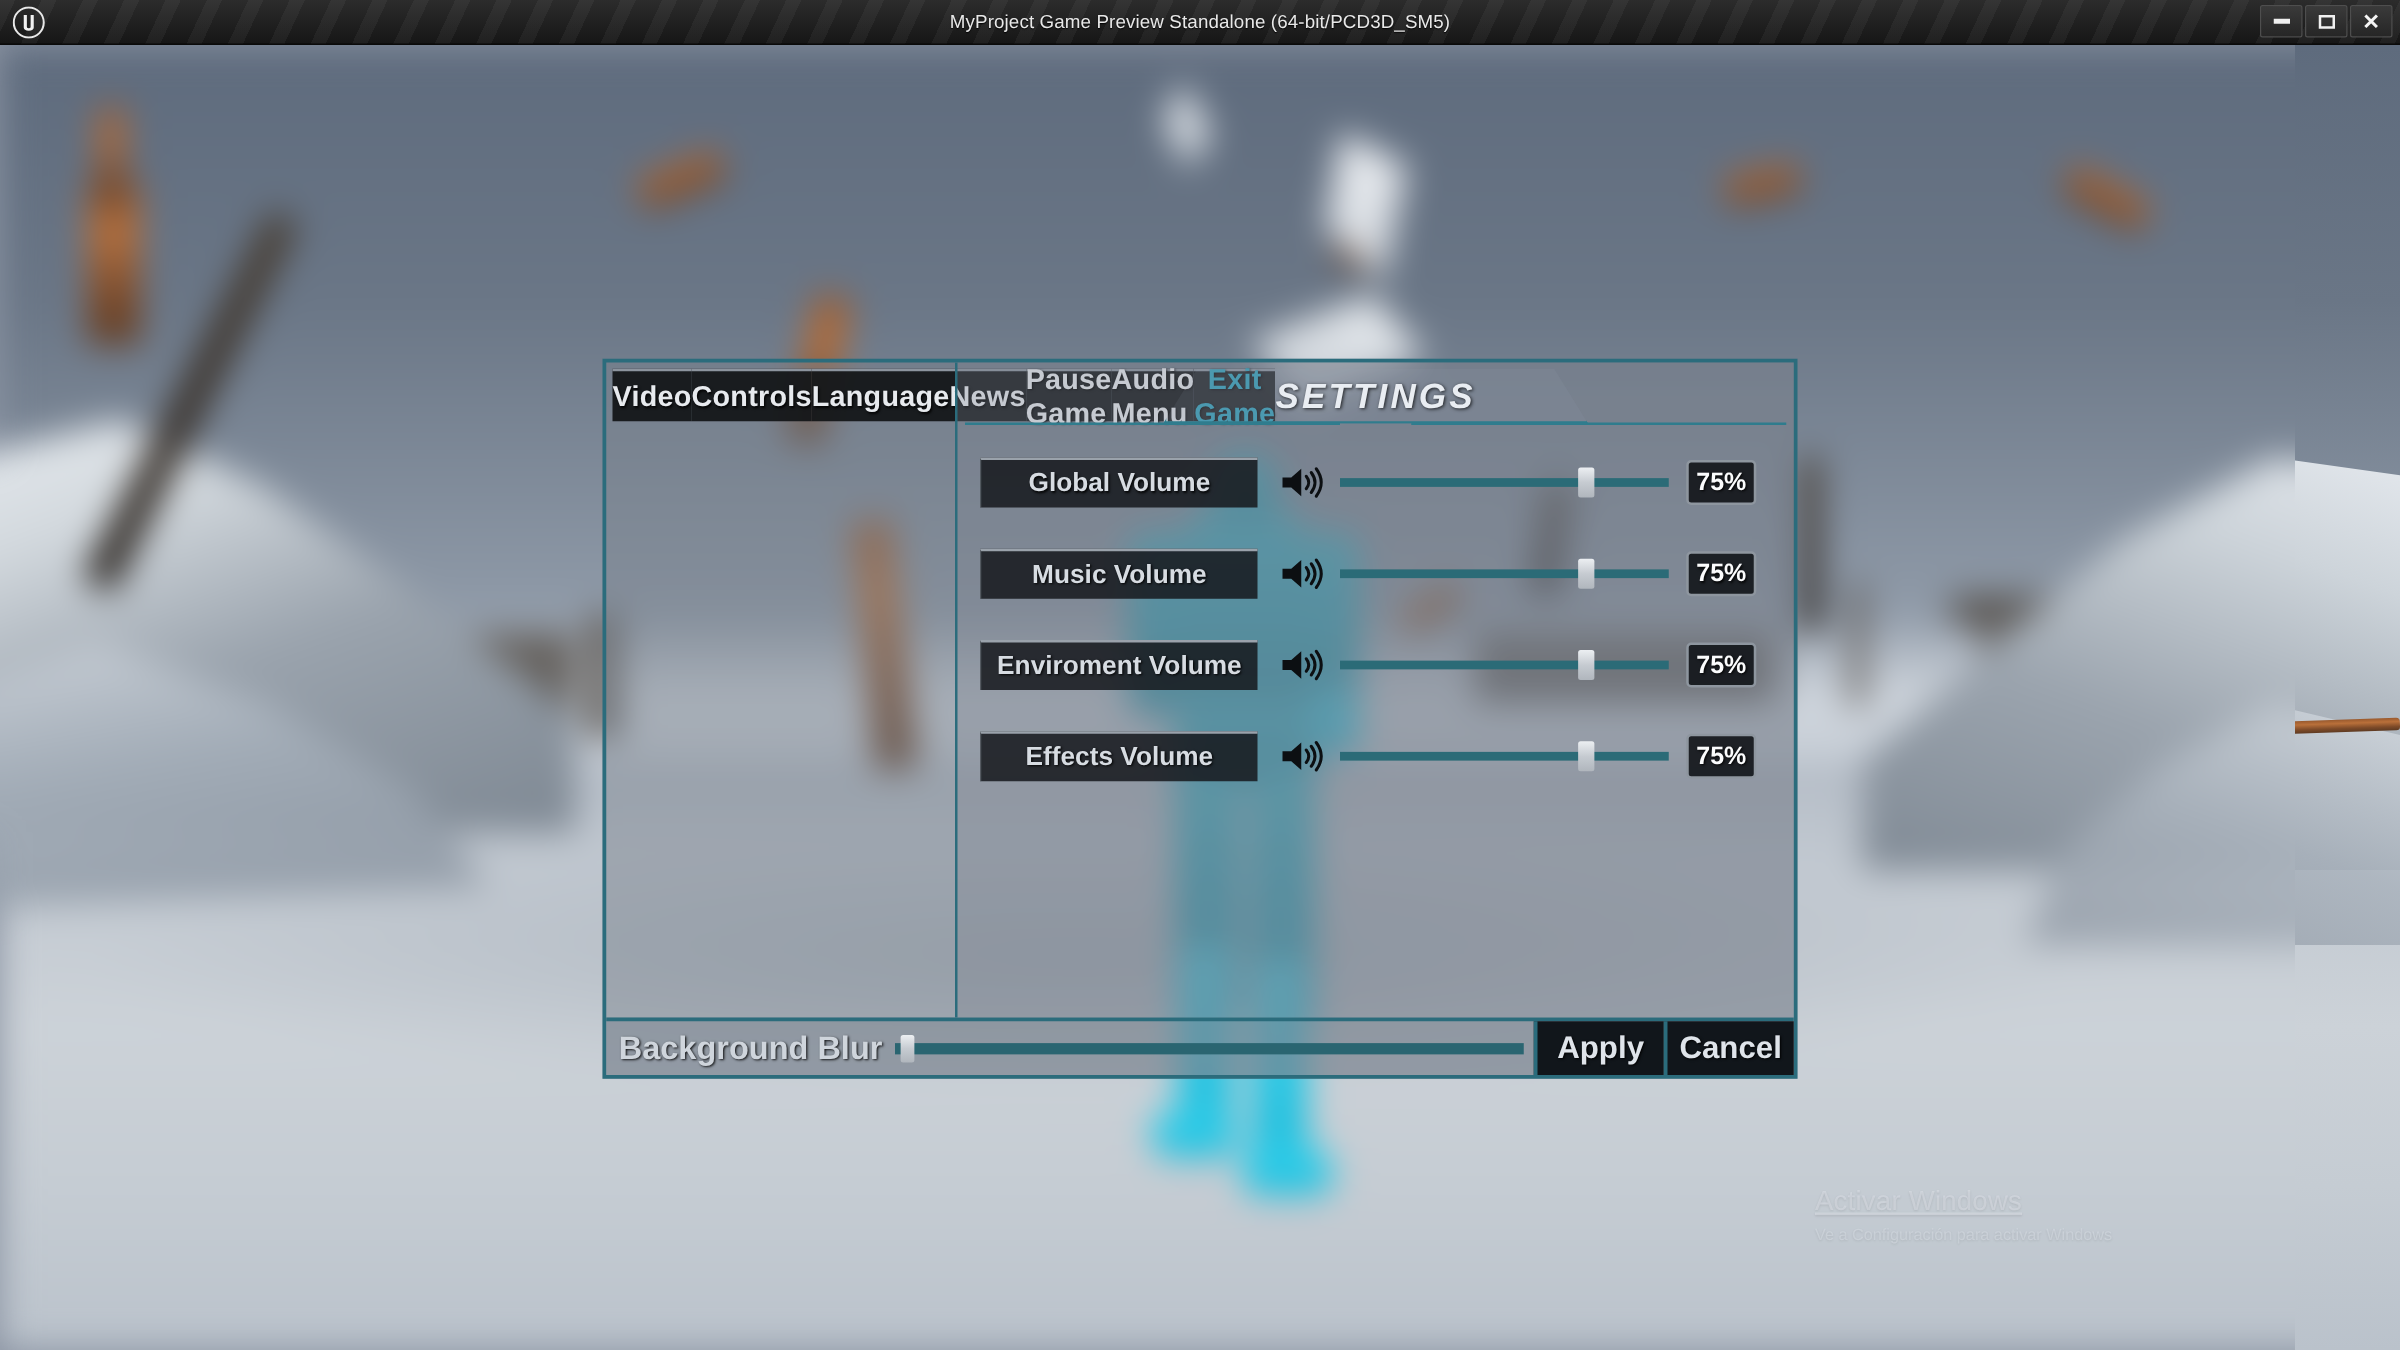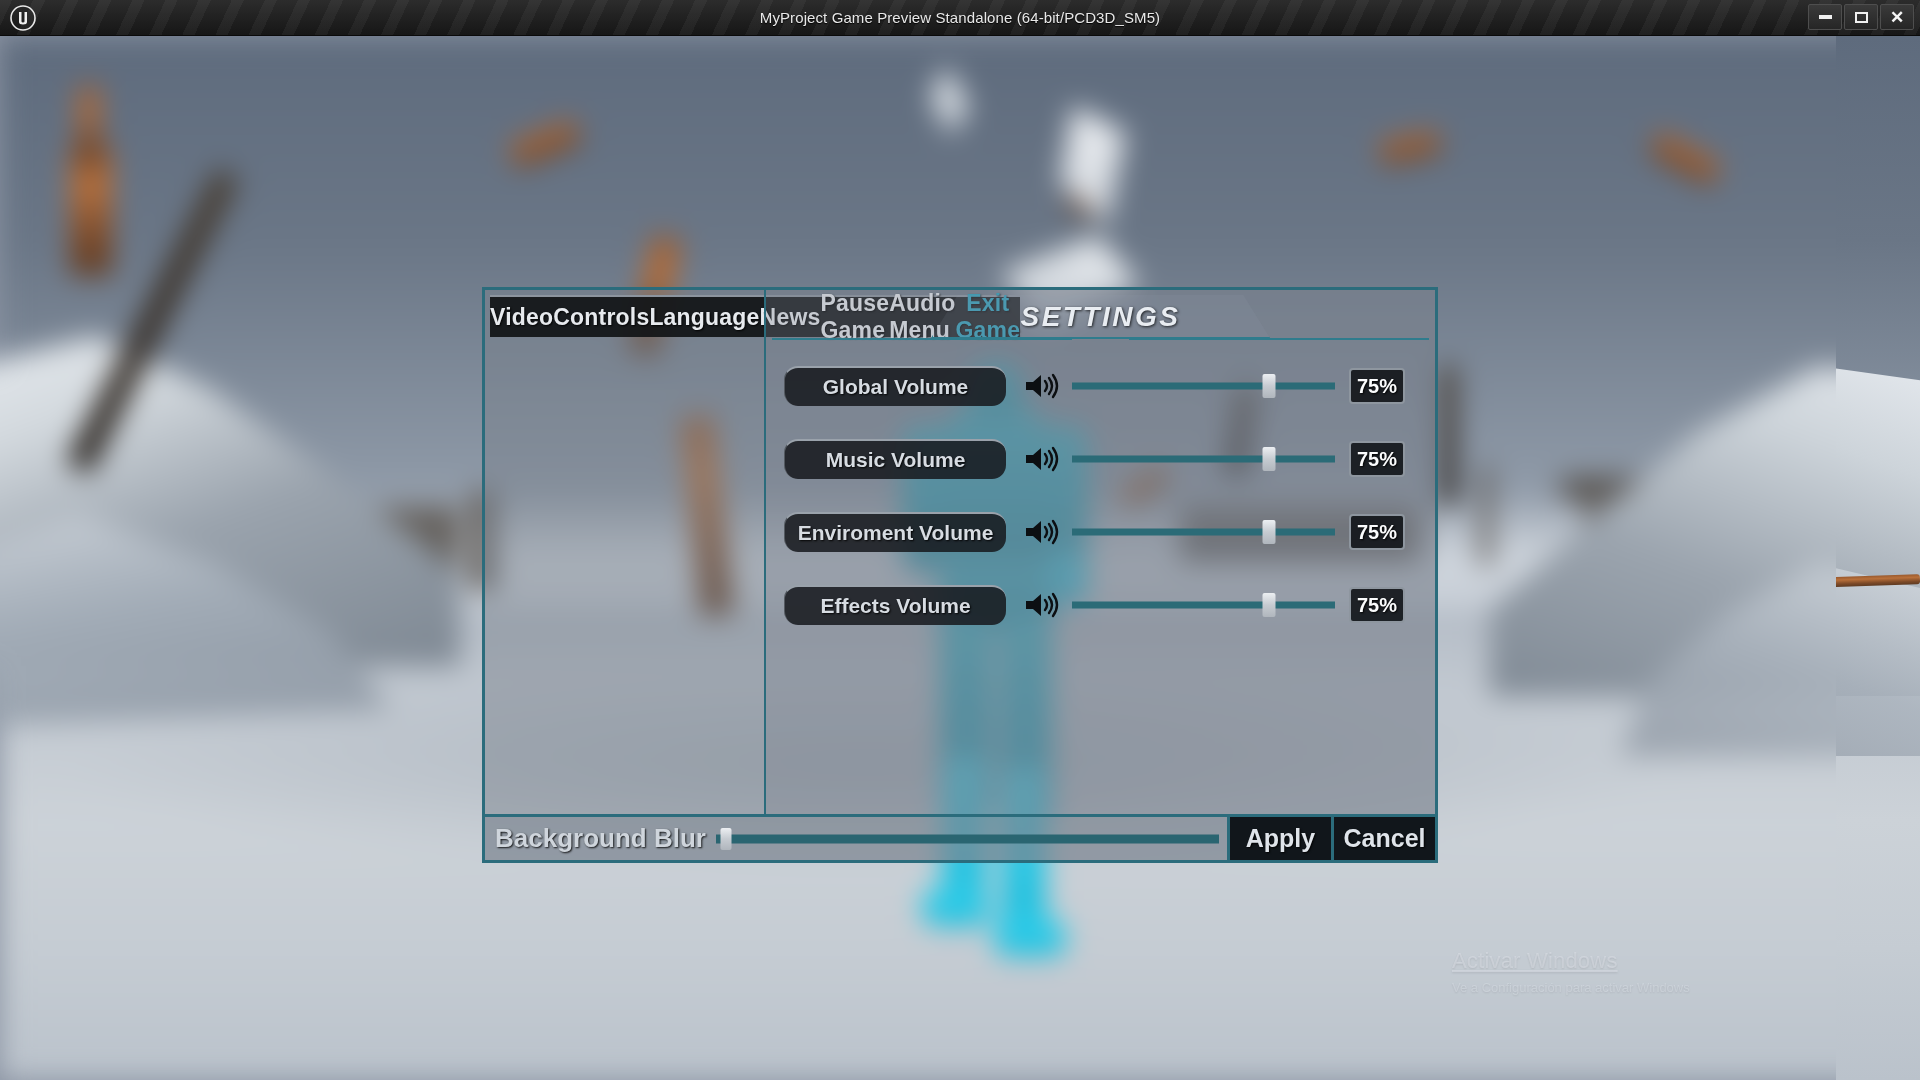--- a/index.html
+++ b/index.html
@@ -223,21 +223,20 @@
     height: 50px; margin-bottom: 23px;
   }
   .row-label {
     width: 222px; height: 40px;
     background: rgba(22,25,29,0.86);
     border-top: 2px solid #9aa2ab;
     border-left: 1px solid rgba(140,148,158,0.45);
     display: flex; align-items: center; justify-content: center;
     font-size: 21px; font-weight: bold; color: #d7dce2;
     text-shadow: 1px 1px 2px rgba(0,0,0,0.9);
-    border-radius: 14px;
   }
   .speaker-icon {
     width: 46px; height: 34px; margin-left: 14px;
     display: flex; align-items: center; justify-content: center;
     flex-shrink: 0;
   }
   .slider-wrap {
     position: relative; flex: 1; height: 26px; margin: 0 14px 0 6px;
     display: flex; align-items: center;
   }

